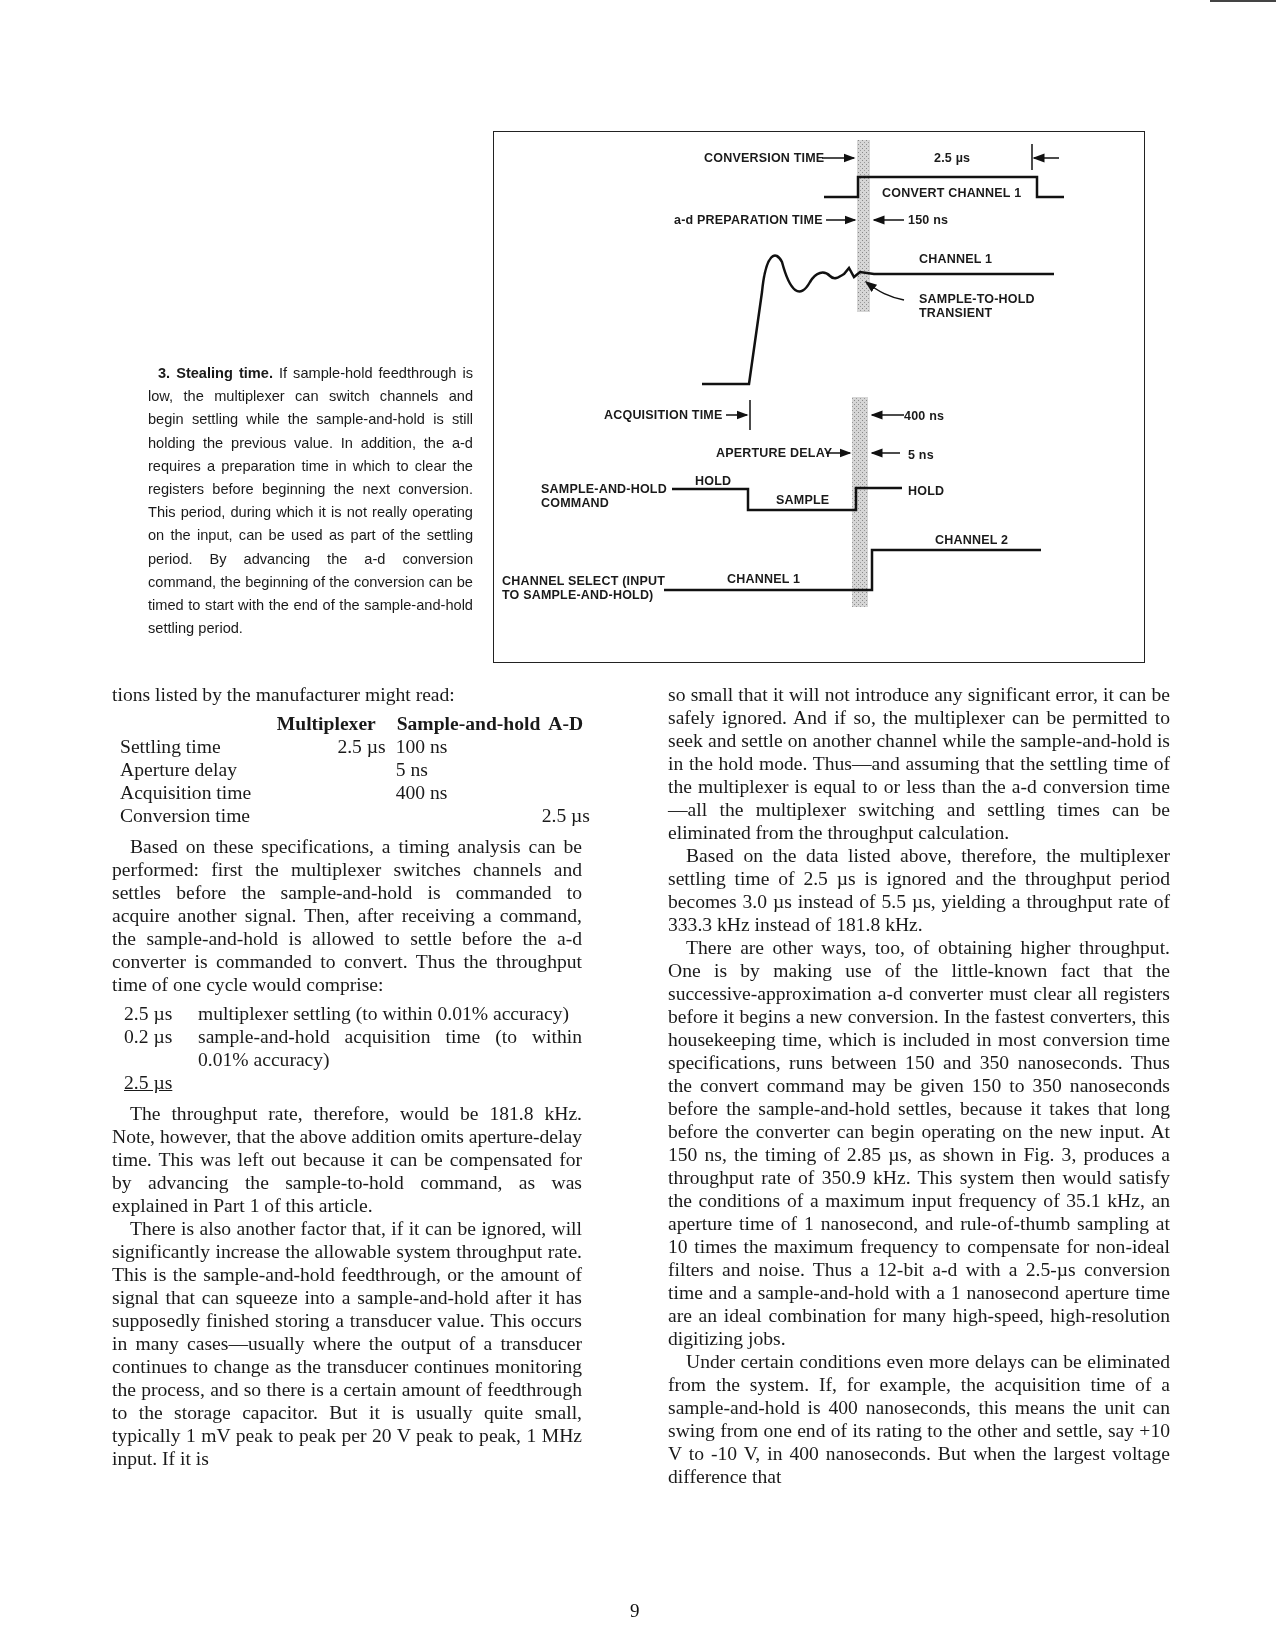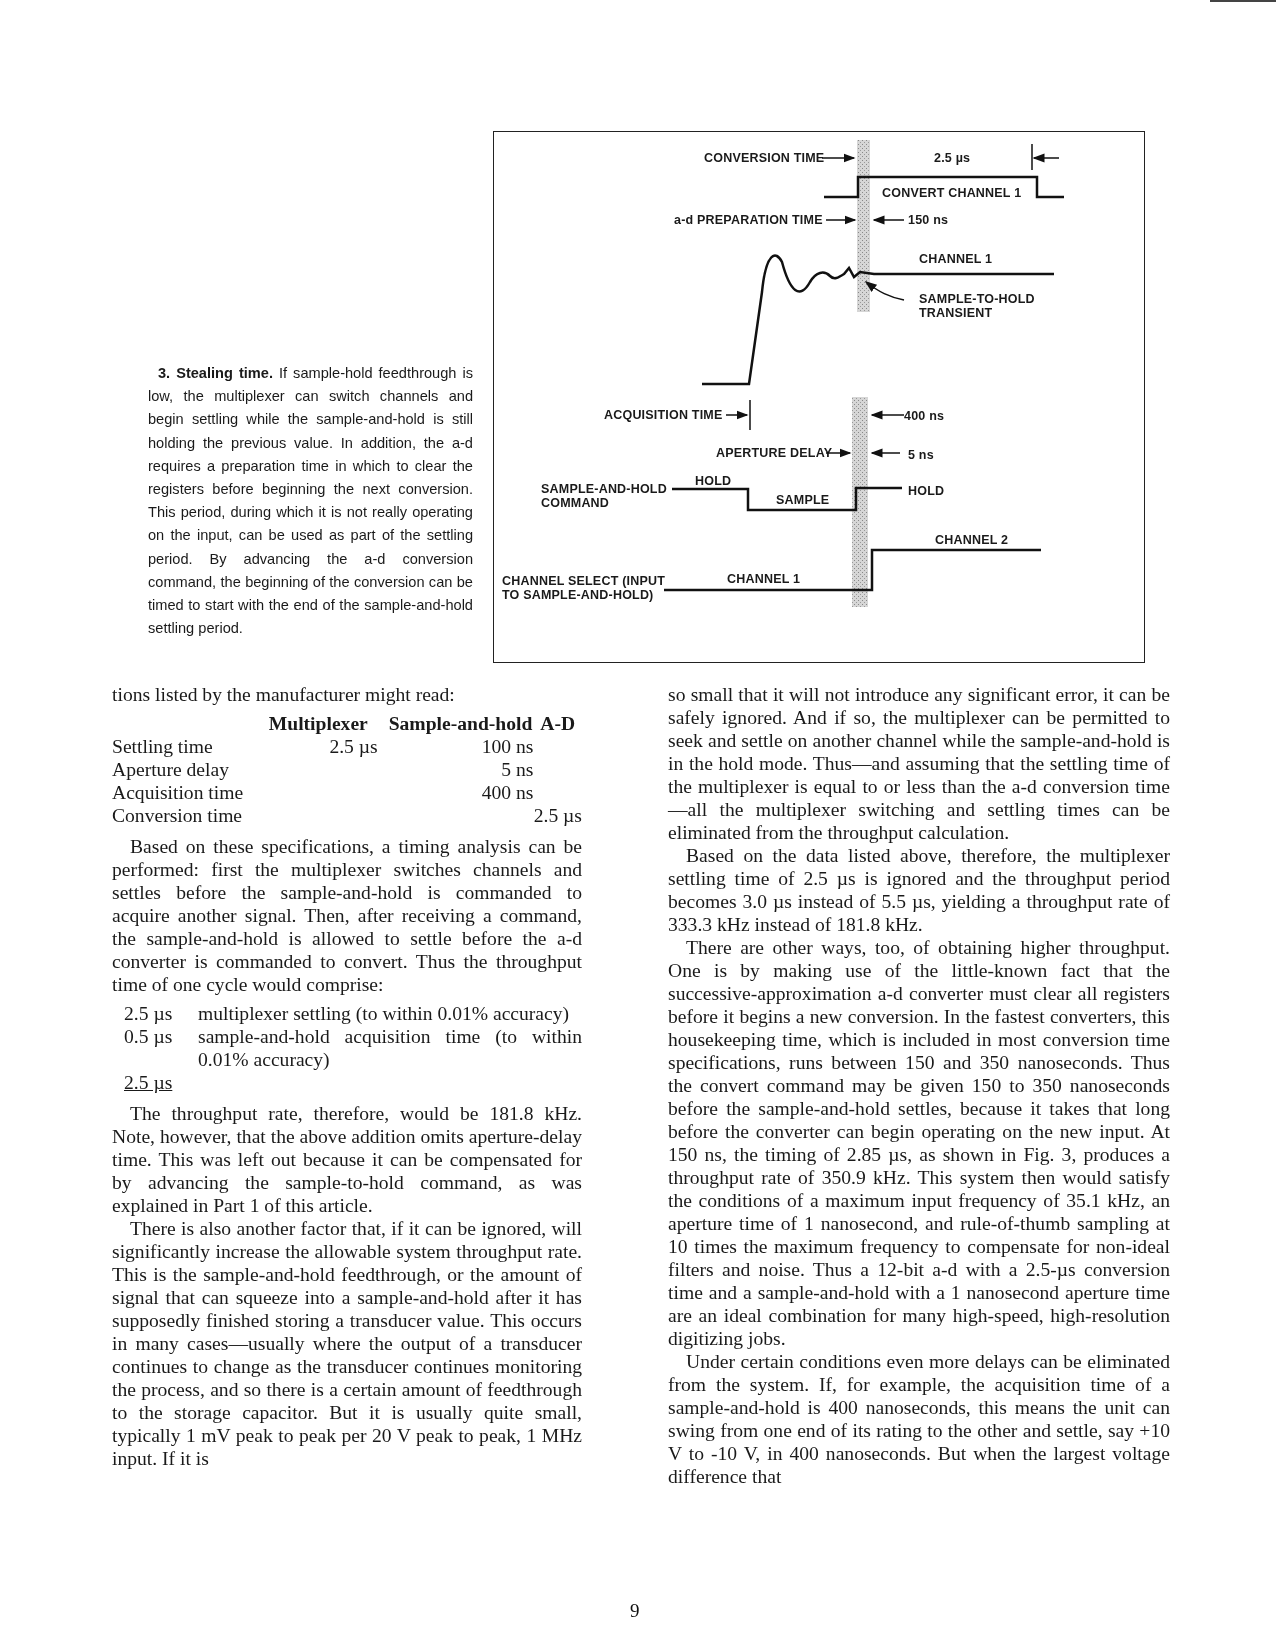--- a/index.html
+++ b/index.html
@@ -8,26 +8,26 @@
   .caption { position:absolute; left:148px; top:362px; width:325px; font-family:"Liberation Sans", sans-serif; font-size:14.6px; line-height:23.2px; text-align:justify; color:#1a1a1a; }
   .caption b { font-weight:bold;margin-left:10px; }
   .figure { position:absolute; left:493px; top:131px; width:650px; height:530px; border:1.5px solid #222; }
   .figure svg { position:absolute; left:0; top:0; }
   .fig-label { font-family:"Liberation Sans", sans-serif; font-weight:bold; font-size:12.5px; fill:#1a1a1a; letter-spacing:0.2px; }
   .col { position:absolute; font-family:"Liberation Serif", serif; font-size:19.6px; line-height:23px; text-align:justify; color:#1a1a1a; }
   .col p { margin:0; text-indent:0; }
   .col p.ind { text-indent:18px; }
   .left-col { left:112px; top:683px; width:470px; }
   .right-col { left:668px; top:683px; width:502px; }
-  table.spec { border-collapse:collapse; font-family:"Liberation Serif", serif; font-size:19.6px; line-height:23px; margin:6px 0 8px 0; width:470px; }
+  table.spec { border-collapse:collapse; font-family:"Liberation Serif", serif; font-size:19.6px; line-height:23px; margin:6px 0 8px 8px; width:470px; }
   table.spec td { padding:0; vertical-align:top; }
   table.spec th { font-weight:bold; padding:0; text-align:center; }
   .c-name { width:150px; text-align:left; }
   .c-mux { width:120px; text-align:right; padding-right:10px !important; }
-  .c-sh { width:150px; text-align:right; }
+  .c-sh { width:150px; text-align:left; }
   .c-ad { width:50px; text-align:right; }
   .itemlist { margin:6px 0 8px 0; }
   .item { display:flex; }
   .item .val { width:74px; flex:none; padding-left:12px; }
   .item .desc { flex:1; text-align:justify; }
   .item.ul .val { text-decoration:underline; }
   .item.ol .val { text-decoration:overline; }
   .pagenum { position:absolute; left:630px; top:1600px; font-family:"Liberation Serif", serif; font-size:19px; }
   .corner-line { position:absolute; left:1210px; top:0; width:66px; height:2px; background:#444; }
 </style>
@@ -140,21 +140,21 @@
       </tr>
     </tbody>
       </table>
     <p class="ind">Based on these specifications, a timing analysis can be performed: first the multiplexer switches channels and settles before the sample-and-hold is commanded to acquire another signal. Then, after receiving a command, the sample-and-hold is allowed to settle before the a-d converter is commanded to convert. Thus the throughput time of one cycle would comprise:</p>
     <div class="itemlist">
       <div class="item">
         <span class="val">2.5 µs</span>
         <span class="desc">multiplexer settling (to within 0.01% accuracy)</span>
       </div>
       <div class="item">
-        <span class="val">0.5 µs</span>
+        <span class="val">0.2 µs</span>
         <span class="desc">sample-and-hold acquisition time (to within 0.01% accuracy)</span>
       </div>
       <div class="item ul">
         <span class="val">2.5 µs</span>
       </div>
     </div>
     <p class="ind">The throughput rate, therefore, would be 181.8 kHz. Note, however, that the above addition omits aperture-delay time. This was left out because it can be compensated for by advancing the sample-to-hold command, as was explained in Part 1 of this article.</p>
     <p class="ind">There is also another factor that, if it can be ignored, will significantly increase the allowable system throughput rate. This is the sample-and-hold feedthrough, or the amount of signal that can squeeze into a sample-and-hold after it has supposedly finished storing a transducer value. This occurs in many cases—usually where the output of a transducer continues to change as the transducer continues monitoring the process, and so there is a certain amount of feedthrough to the storage capacitor. But it is usually quite small, typically 1 mV peak to peak per 20 V peak to peak, 1 MHz input. If it is</p>
   </div>
 

